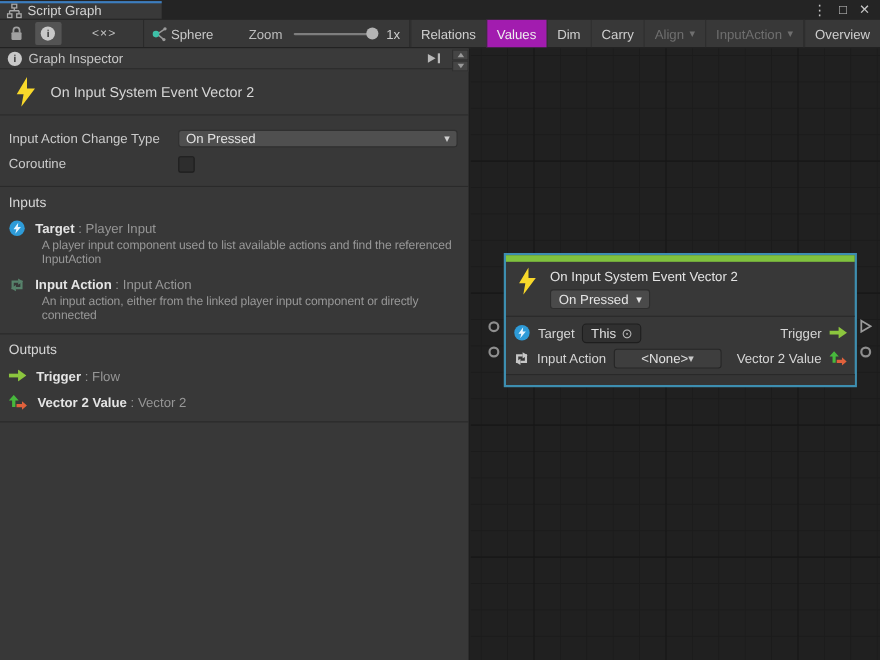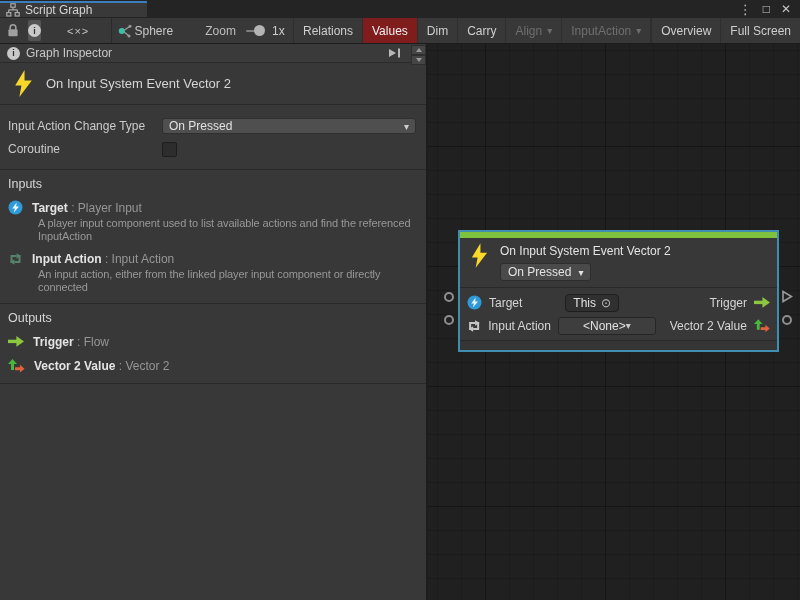--- a/index.html
+++ b/index.html
@@ -33,21 +33,21 @@
   .tb-pointer { margin-left:5px; width:20px; justify-content:center; }
   .tb-graphname { color:#C9C9C9; padding-left:2px; }
   .tb-zoomlabel { margin-left:32px; color:#BDBDBD; }
   .zoom-slider { position:relative; width:88px; margin-left:10px; }
   .zoom-track { position:absolute; left:0; right:6px; top:12px; height:2px; background:#7E7E7E; border-radius:1px; }
   .zoom-handle { position:absolute; right:0; top:7px; width:11px; height:11px; border-radius:50%; background:#B4B4B4; }
   .tb-zoomval { margin-left:7px; color:#CDCDCD; }
   .sep-b { margin-left:8px; }
   .tb-btn { padding:0 9px; border-left:1px solid #2E2E2E; color:#CFCFCF; display:flex; align-items:center; gap:5px; white-space:nowrap; }
   .tb-btn:first-of-type { border-left:none; }
-  .tb-btn.active { background:#7f1d1d; color:#EFEFEF; }
+  .tb-btn.active { background:#a21caf; color:#EFEFEF; }
   .tb-btn.disabled { color:#6F6F6F; }
   .tb-btn .caret { font-size:10px; }
   .tb-flex { flex:1; border-left:1px solid #2E2E2E; }
   .info-badge { width:13px; height:13px; border-radius:50%; background:#C9C9C9; color:#2F2F2F;
                 font-weight:bold; font-size:9px; display:flex; align-items:center; justify-content:center; }
 
   
   .main { flex:1; display:flex; min-height:0; }
 
   
@@ -103,21 +103,21 @@
   .node-accent { height:6px; background:var(--node-green,#7FC23E); }
   .node-header { display:flex; gap:11px; padding:5px 8px 6px 10px; }
   .node-title { font-size:12px; color:#E4E4E4; margin:1px 0 5px; }
   .node-mode { display:inline-flex; align-items:center; gap:7px; background:#4A4A4A;
                border:1px solid #2D2D2D; border-radius:3px; padding:1px 7px; color:#E4E4E4; }
   .node-mode .caret { font-size:10px; }
   .node-body { border-top:1px solid #292929; padding:3px 7px 3px 7px; }
   .node-row { display:flex; align-items:center; gap:7px; height:23px; }
   .row-label { color:#D6D6D6; white-space:nowrap; }
   .this-pill { display:inline-flex; align-items:center; gap:5px; background:#303030;
-               border:1px solid #1E1E1E; border-radius:4px; padding:1px 7px; color:#E0E0E0;margin-left:36px; }
+               border:1px solid #1E1E1E; border-radius:4px; padding:1px 7px; color:#E0E0E0; }
   .picker-glyph { color:#BDBDBD; font-size:12px; line-height:1; }
   .none-dd { display:inline-flex; align-items:center; justify-content:center; width:102px;
              background:#3E3E3E; border:1px solid #262626; border-radius:3px; padding:1px 7px; color:#E0E0E0; }
   .none-dd .caret { font-size:10px; color:#C9C9C9; }
   .row-spacer { flex:1; }
   .node-footer { height:10px; background:#353535; border-top:1px solid #292929; }
 
   
   .port { position:absolute; }
   .port-circle { width:10px; height:10px; border:2px solid #8E8E8E; border-radius:50%; }
@@ -200,23 +200,20 @@
       <span>Align</span>
         <span class="caret">▾</span>
     </div>
     <div class="tb-btn disabled">
       <span>InputAction</span>
         <span class="caret">▾</span>
     </div>
     <div class="tb-flex"></div>
     <div class="tb-btn">
         <span>Overview</span>
-      </div>
-    <div class="tb-btn">
-        <span>Full Screen</span>
       </div>
   </div>
 
   <div class="main">
 
     <div class="inspector">
       <div class="insp-header">
         <span class="info-badge">i</span>
         <span class="insp-header-label">Graph Inspector</span>
         <span class="insp-hspacer"></span>

